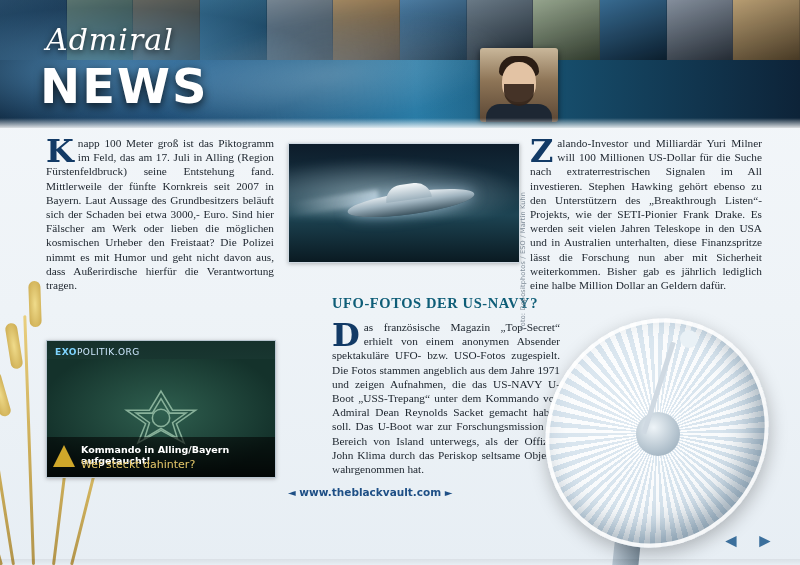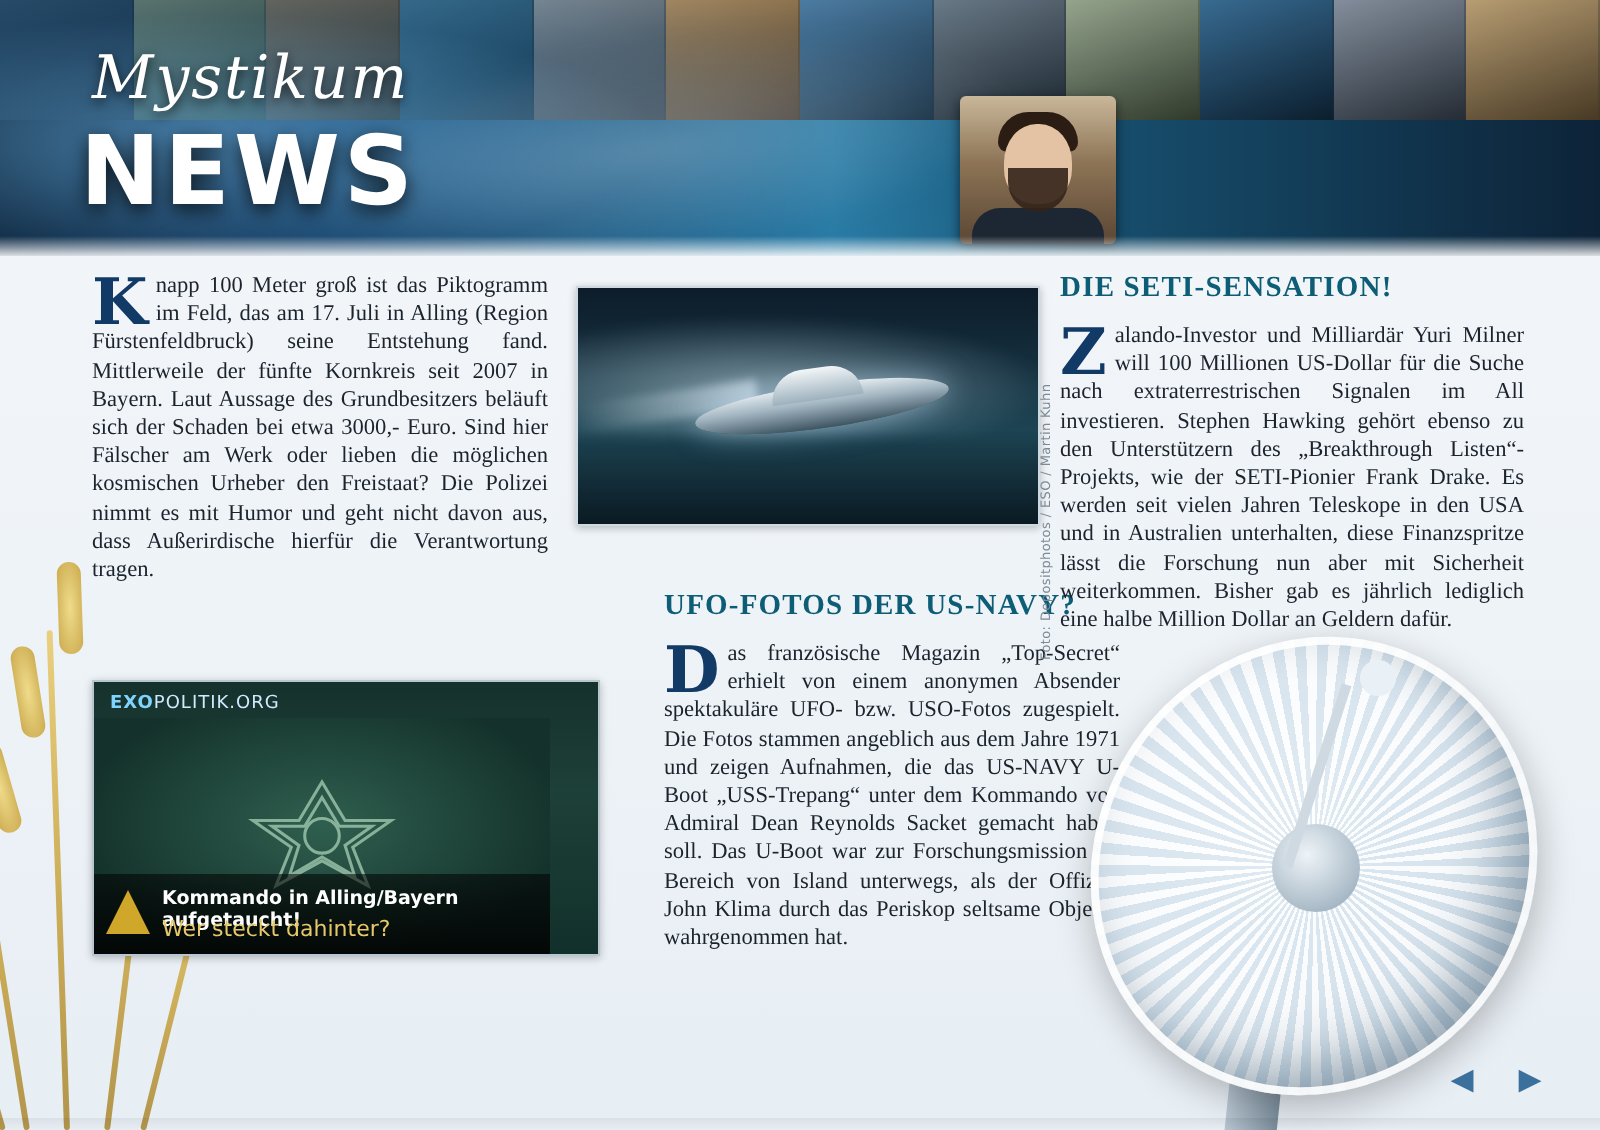--- a/index.html
+++ b/index.html
@@ -96,21 +96,21 @@
      background:linear-gradient(180deg,#e8eef2 0%,#9fb3bf 45%,#3e5561 100%);
      box-shadow:0 0 14px rgba(200,230,255,.5);transform:rotate(-8deg);}
   .ufo-photo .dome{position:absolute;left:96px;top:40px;width:46px;height:16px;border-radius:24px 24px 0 0;
      background:linear-gradient(180deg,#f2f6f8,#9db1bd);transform:rotate(-8deg);}
   .ufo-photo .trail{position:absolute;left:0;top:52px;width:90px;height:14px;
      background:linear-gradient(90deg,rgba(255,255,255,0),rgba(220,235,245,.6));filter:blur(2px);transform:rotate(-8deg);}
 
   
   .crop-photo{position:absolute;left:46px;top:340px;width:228px;height:136px;overflow:hidden;
      border:1px solid #b9c6d1;box-shadow:0 1px 4px rgba(0,0,0,.25);
-     background:linear-gradient(180deg,#16312c 0%,#1d4038 40%,#12302b 100%);padding-left:24px;}
+     background:linear-gradient(180deg,#16312c 0%,#1d4038 40%,#12302b 100%);}
   .crop-photo .field{position:absolute;left:0;top:18px;width:228px;height:118px;
      background:radial-gradient(ellipse at 50% 45%, #2f5f4f, #14322b 75%);}
   .crop-photo .star{position:absolute;left:66px;top:44px;width:96px;height:62px;opacity:.95;}
   .crop-photo .logo{position:absolute;left:8px;top:6px;font-family:"DejaVu Sans",sans-serif;font-size:9px;
      color:#cfe9ff;letter-spacing:.5px;}
   .crop-photo .logo b{color:#7fd4ff;}
   .crop-photo .lower{position:absolute;left:0;bottom:0;width:228px;height:40px;
      background:linear-gradient(180deg,rgba(0,0,0,.55),rgba(0,0,0,.85));}
   .crop-photo .lower .badge{position:absolute;left:6px;top:8px;width:22px;height:22px;
      background:#cfa72a;clip-path:polygon(50% 0,100% 100%,0 100%);}
@@ -169,21 +169,21 @@
         <i class="fs8"></i>
       <i class="fs9"></i>
         <i class="fs10"></i>
         <i class="fs11"></i>
         <i class="fs12"></i>
     </div>
     <div class="glow"></div>
     <div class="swirl"></div>
 
     <div class="logo-mystikum">
-      <span>Mystikum</span>
+      <span>Admiral</span>
     </div>
     <div class="logo-news">NEWS</div>
 
     <div class="author-photo">
       <div class="body"></div>
       <div class="hair"></div>
       <div class="face"></div>
       <div class="beard"></div>
     </div>
     <div class="banner-bottom"></div>
@@ -230,23 +230,27 @@
     <div class="trail"></div>
     <div class="craft"></div>
     <div class="dome"></div>
   </div>
 
   <div class="col col-2" style="top:295px;margin-left:44px;">
     <h2 class="head teal">UFO-FOTOS DER US-NAVY?</h2>
     <p class="body-text"><span class="dropcap">D</span><span>as französische Magazin „Top-Secret“ erhielt von einem anonymen Absender spektakuläre UFO- bzw. USO-Fotos zugespielt. Die Fotos stammen angeblich aus dem Jahre 1971 und zeigen Aufnahmen, die das US-NAVY U-Boot „USS-Trepang“ unter dem Kommando von Admiral Dean Reynolds Sacket gemacht haben soll. Das U-Boot war zur Forschungsmission im Bereich von Island unterwegs, als der Offizier John Klima durch das Periskop seltsame Objekte wahrgenommen hat.</span></p>
   </div>
 
+  <div class="vault-link">
+    <span class="tri">◄</span>
+    <span>www.theblackvault.com</span>
+    <span class="tri">►</span>
+  </div>
 
   <div class="col col-3">
-    <h2 class="head teal">DIE SETI-SENSATION!</h2>
     <p class="body-text"><span class="dropcap">Z</span><span>alando-Investor und Milliardär Yuri Milner will 100 Millionen US-Dollar für die Suche nach extraterrestrischen Signalen im All investieren. Stephen Hawking gehört ebenso zu den Unterstützern des „Breakthrough Listen“-Projekts, wie der SETI-Pionier Frank Drake. Es werden seit vielen Jahren Teleskope in den USA und in Australien unterhalten, diese Finanzspritze lässt die Forschung nun aber mit Sicherheit weiterkommen. Bisher gab es jährlich lediglich eine halbe Million Dollar an Geldern dafür.</span></p>
   </div>
 
   <div class="photo-credit">Foto: Depositphotos / ESO / Martin Kuhn</div>
 
   <div class="dish-wrap">
     <div class="dish-mast"></div>
     <div class="dish"></div>
     <div class="dish-rim"></div>
     <div class="dish-center"></div>

